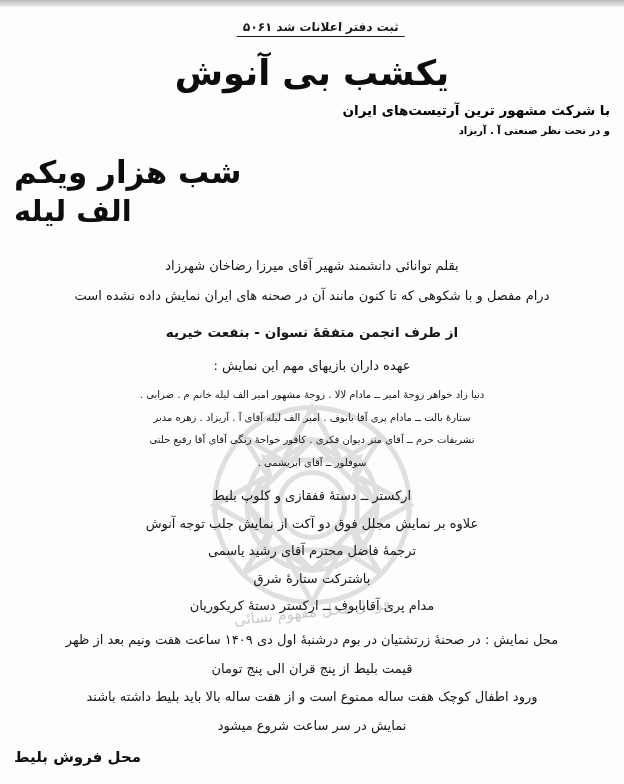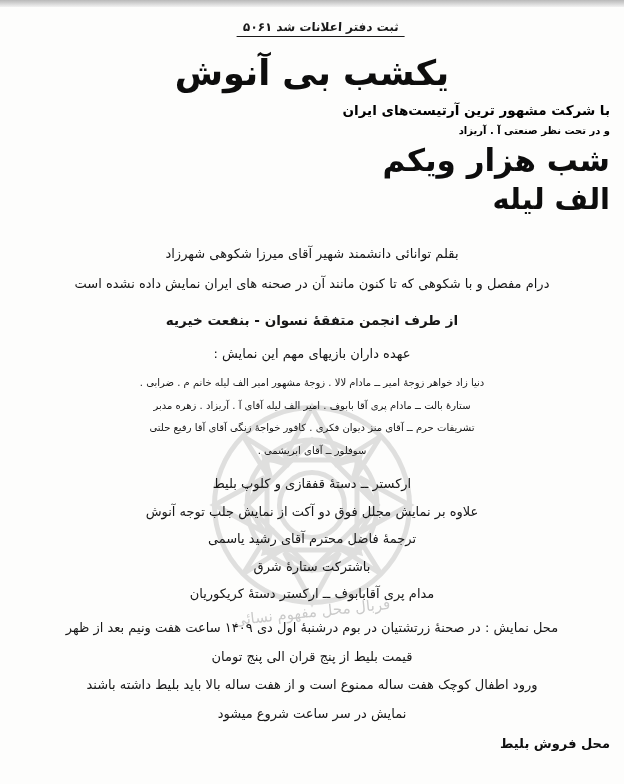--- a/index.html
+++ b/index.html
@@ -101,24 +101,24 @@
     color: #000000;
     letter-spacing: .3px;
   }
   .subtitle.small {
     font-size: 10px;
     font-weight: 600;
     margin-top: 7px;
   }
 
   .title-big {
-    text-align: right;
+    text-align: left;
     font-size: 31px;
     font-weight: 700;
-    margin-top: 6px;
+    margin-top: 18px;
     line-height: 1.22;
     letter-spacing: 1.5px;
     color: #0d0d0d;
   }
   .title-big .l2 {
     display: block;
     font-size: 29px;
     margin-top: 2px;
   }
 
@@ -138,23 +138,23 @@
   .cast-block { margin-top: 14px; }
   .cast-block .line { margin-top: 9px; font-size: 10px; }
 
   .mid-block { margin-top: 18px; }
   .mid-block .line { margin-top: 10px; }
 
   .notice-block { margin-top: 16px; }
   .notice-block .line { margin-top: 11px; }
 
   .sales-title {
-    text-align: right;
+    text-align: left;
     margin-top: 14px;
-    font-size: 13px;
+    font-size: 15px;
     font-weight: 700;
     letter-spacing: .5px;
     color: #0f0f0f;
   }
 </style>
 </head>
 <body>
 
 <div id="poster">
 
@@ -192,21 +192,21 @@
 
     <div class="title-main">یکشب بی آنوش</div>
     <div class="subtitle">با شرکت مشهور ترین آرتیست‌های ایران</div>
     <div class="subtitle small">و در تحت نظر صنعتی آ . آریزاد</div>
 
     <div class="title-big">
       <span>شب هزار ویکم</span>
       <span class="l2">الف لیله</span>
     </div>
 
-    <div class="line t1">بقلم توانائی دانشمند شهیر آقای میرزا شکوهی شهرزاد</div>
+    <div class="line t1">بقلم توانائی دانشمند شهیر آقای میرزا رضاخان شهرزاد</div>
     <div class="line t2">درام مفصل و با شکوهی که تا کنون مانند آن در صحنه های ایران نمایش داده نشده است</div>
     <div class="line t3">از طرف انجمن متفقۀ نسوان - بنفعت خیریه</div>
     <div class="line t4">عهده داران بازیهای مهم این نمایش :</div>
 
     <div class="cast-block">
       <div class="line">دنیا زاد خواهر زوجۀ امیر ــ مادام لالا . زوجۀ مشهور امیر الف لیله خانم م . ضرابی .</div>
       <div class="line">ستارۀ بالت ــ مادام پری آقا بابوف . امیر الف لیله آقای آ . آریزاد . زهره مدبر</div>
       <div class="line">تشریفات حرم ــ آقای منز دیوان فکری . کافور خواجۀ زنگی آقای آقا رفیع حلتی</div>
       <div class="line">سوفلور ــ آقای ابریشمی .</div>
     </div>

